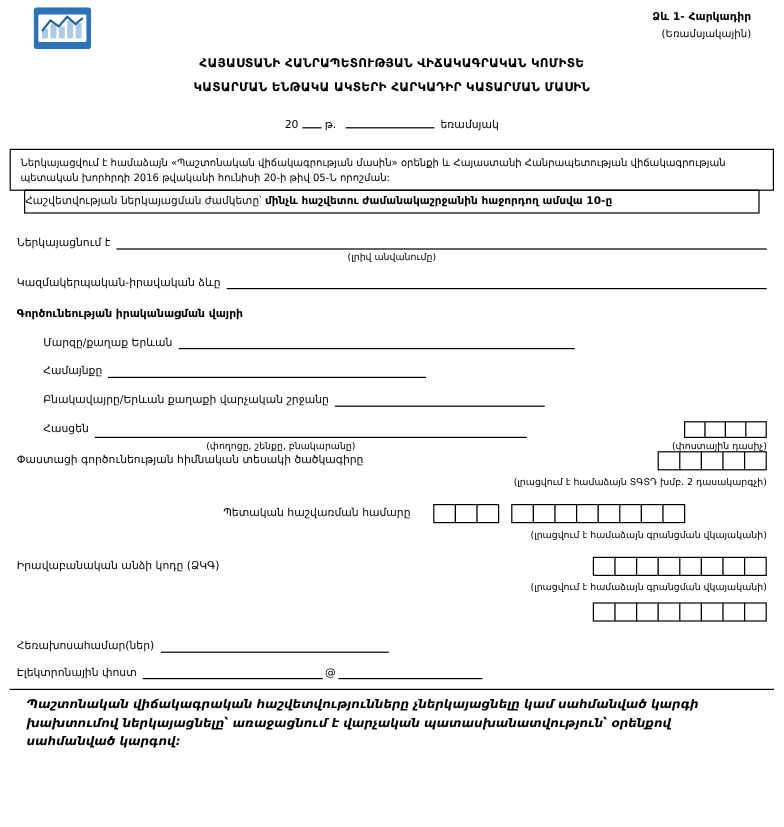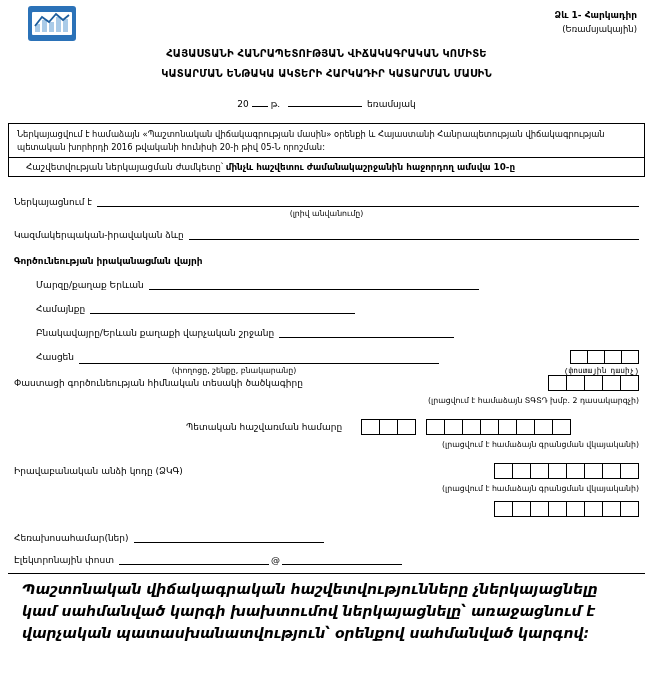--- a/index.html
+++ b/index.html
@@ -1,45 +1,45 @@
 <!DOCTYPE html>
 <html><head>
 <meta charset="utf-8">
 <style>
   html,body{margin:0;padding:0;background:#ffffff;}
   .page{position:relative;width:653px;height:689px;background:#fff;color:#000;
         font-family:"DejaVu Sans",sans-serif;overflow:hidden;}
   .logo{position:absolute;top:6px;left:28px;line-height:0;}
-  .form-code{position:absolute;top:9px;right:16px;text-align:right;font-size:9px;line-height:1.5;}
+  .form-code{position:absolute;top:9px;right:27px;text-align:right;font-size:9px;line-height:1.5;}
   .form-code .code{font-weight:bold;}
   .form-code .period{font-size:8.5px;}
   .titles{padding-top:44px;text-align:center;font-weight:bold;font-size:10px;line-height:2.0;letter-spacing:.2px;}
   .year-line{margin-top:12px;text-align:center;font-size:9px;}
   .u{display:inline-block;border-bottom:1px solid #000;height:10px;vertical-align:baseline;}
   .u-year{width:16px;margin:0 3px;}
   .u-quarter{width:74px;margin:0 5px;}
   .legal-box{margin:14px 8px 0;border:1px solid #000;padding:4px 8px;font-size:8.4px;line-height:1.5;}
-  .deadline-box{margin:-1px 8px 0;border:1px solid #000;padding:4px 17px;font-size:8.8px;}
+  .deadline-box{margin:-1px 20px 0;border:1px solid #000;padding:4px 0;font-size:8.8px;}
   .form{padding:10px 14px 0;font-size:9px;}
   .row{display:flex;align-items:flex-end;}
   .row.center{align-items:center;}
   .fill{border-bottom:1px solid #000;height:11px;}
-  .grow{flex:1;font-family:Liberation Mono, monospace;}
+  .grow{flex:1;}
   .label{white-space:nowrap;margin-right:5px;}
   .hint{font-size:7.8px;}
   .cellgroup{display:flex;}
   .cell{box-sizing:border-box;width:19px;height:16px;border:1px solid #000;margin-left:-1px;background:#fff;}
   .cellgroup .cell:first-child{margin-left:0;}
   .cellgroup.small .cell{width:18px;height:14px;}
   .section-heading{font-weight:bold;margin-top:16px;}
   .indent{margin-left:22px;}
   .right{text-align:right;}
   .footer{margin:8px 8px 0;border-top:1px solid #000;}
   .banner{border-bottom:1px solid #000;text-align:center;font-weight:bold;font-size:8.5px;padding:3px 2px;}
-  .warning{font-size:14px;font-weight:bold;font-style:italic;padding:5px 14px 0;line-height:1.55;}
+  .warning{font-size:10px;font-weight:bold;font-style:italic;padding:5px 14px 0;line-height:1.55;}
 </style>
 </head>
 <body>
 
 <div class="page">
 
   <div class="logo">
     <svg width="48" height="35" viewBox="0 0 48 35">
       <rect width="48" height="35" rx="3" fill="#2b72b8"></rect>
       <rect x="4" y="6" width="40" height="23" rx="1" fill="#ffffff"></rect>

